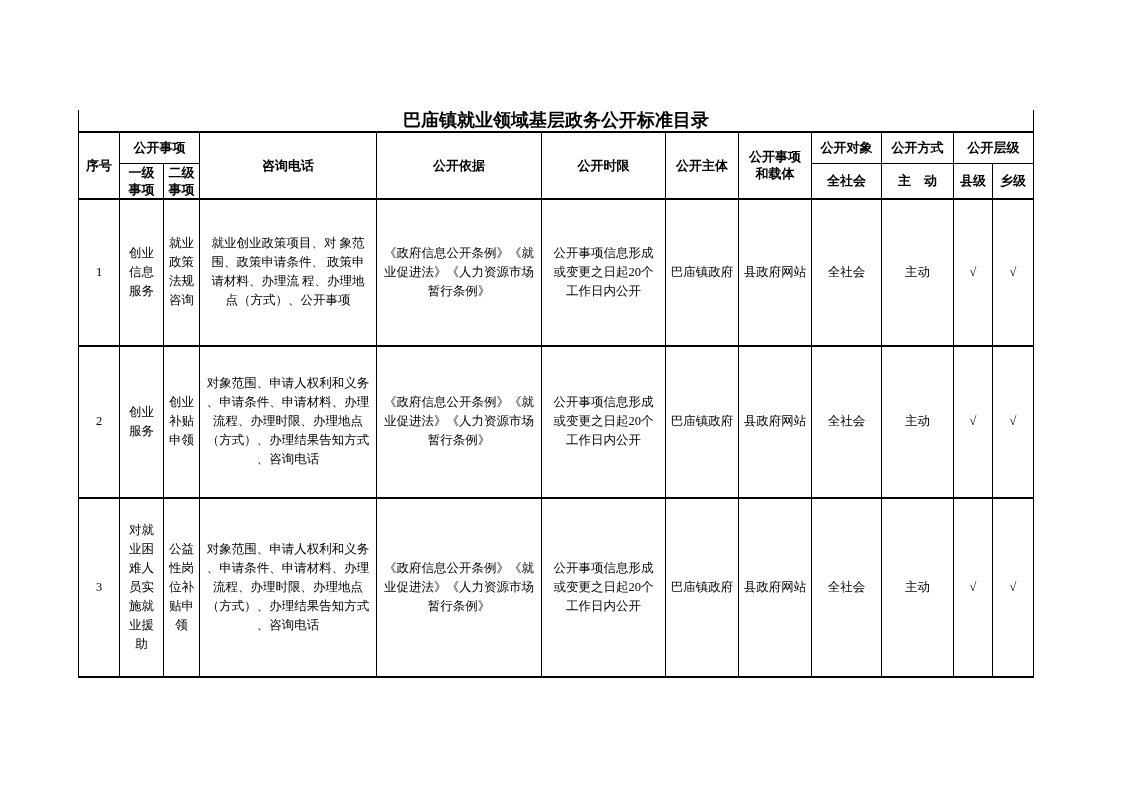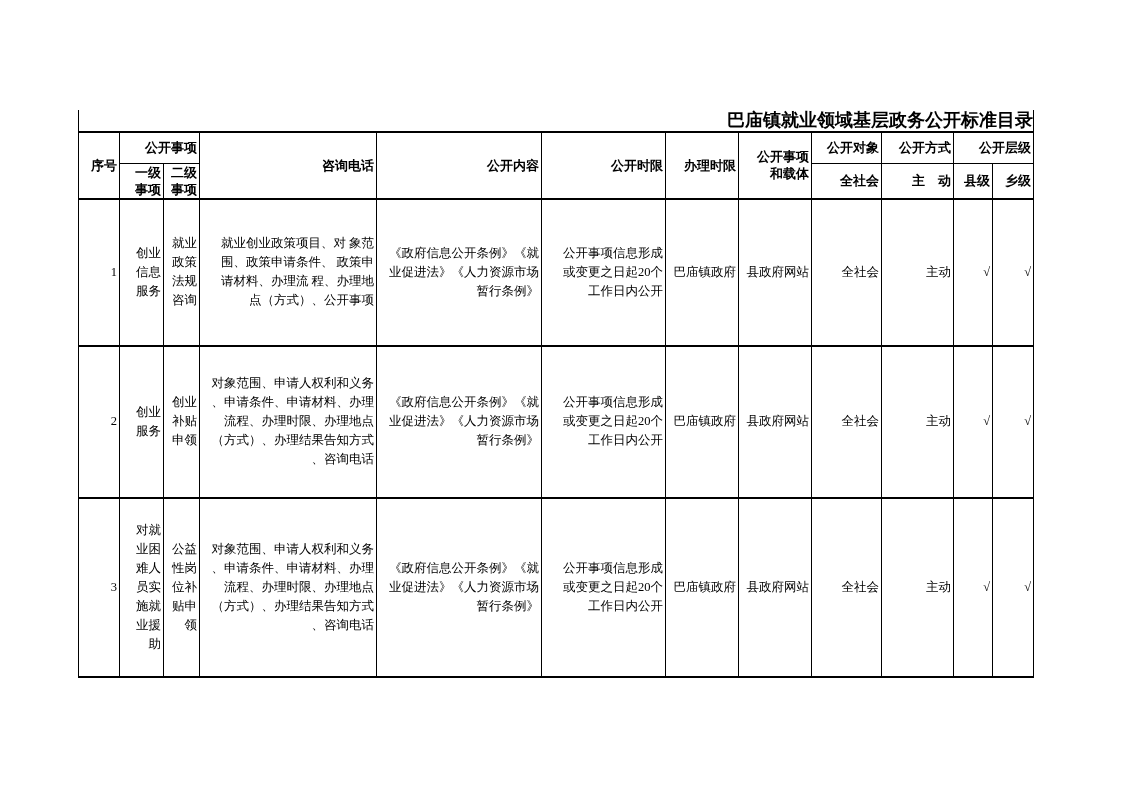--- a/index.html
+++ b/index.html
@@ -19,21 +19,21 @@
   table.catalog {
     position: absolute;
     left: 78px;
     top: 110px;
     width: 955px;
     border-collapse: collapse;
     table-layout: fixed;
   }
   td, th {
     border: 1px solid #000000;
-    text-align: right;
+    text-align: center;
     vertical-align: middle;
     white-space: pre-line;
     padding: 0 2px;
     color: #000000;
     overflow: hidden;
   }
   tr.title-row td {
     border-top: none;
     border-bottom: 2px solid #000000;
     font-weight: bold;
@@ -87,23 +87,23 @@
 
     <tbody>
         <tr class="title-row">
       <td colspan="12">巴庙镇就业领域基层政务公开标准目录</td>
     </tr>
 
     <tr class="hrow1">
       <th rowspan="2" class="rs">序号</th>
       <th colspan="2">公开事项</th>
       <th rowspan="2" class="rs">咨询电话</th>
-      <th rowspan="2" class="rs">公开内容</th>
+      <th rowspan="2" class="rs">公开依据</th>
       <th rowspan="2" class="rs">公开时限</th>
-      <th rowspan="2" class="rs">办理时限</th>
+      <th rowspan="2" class="rs">公开主体</th>
       <th rowspan="2" class="rs">公开事项
 和载体</th>
       <th>公开对象</th>
       <th>公开方式</th>
       <th colspan="2">公开层级</th>
     </tr>
 
     <tr class="hrow2">
       <th>一级
 事项</th>

